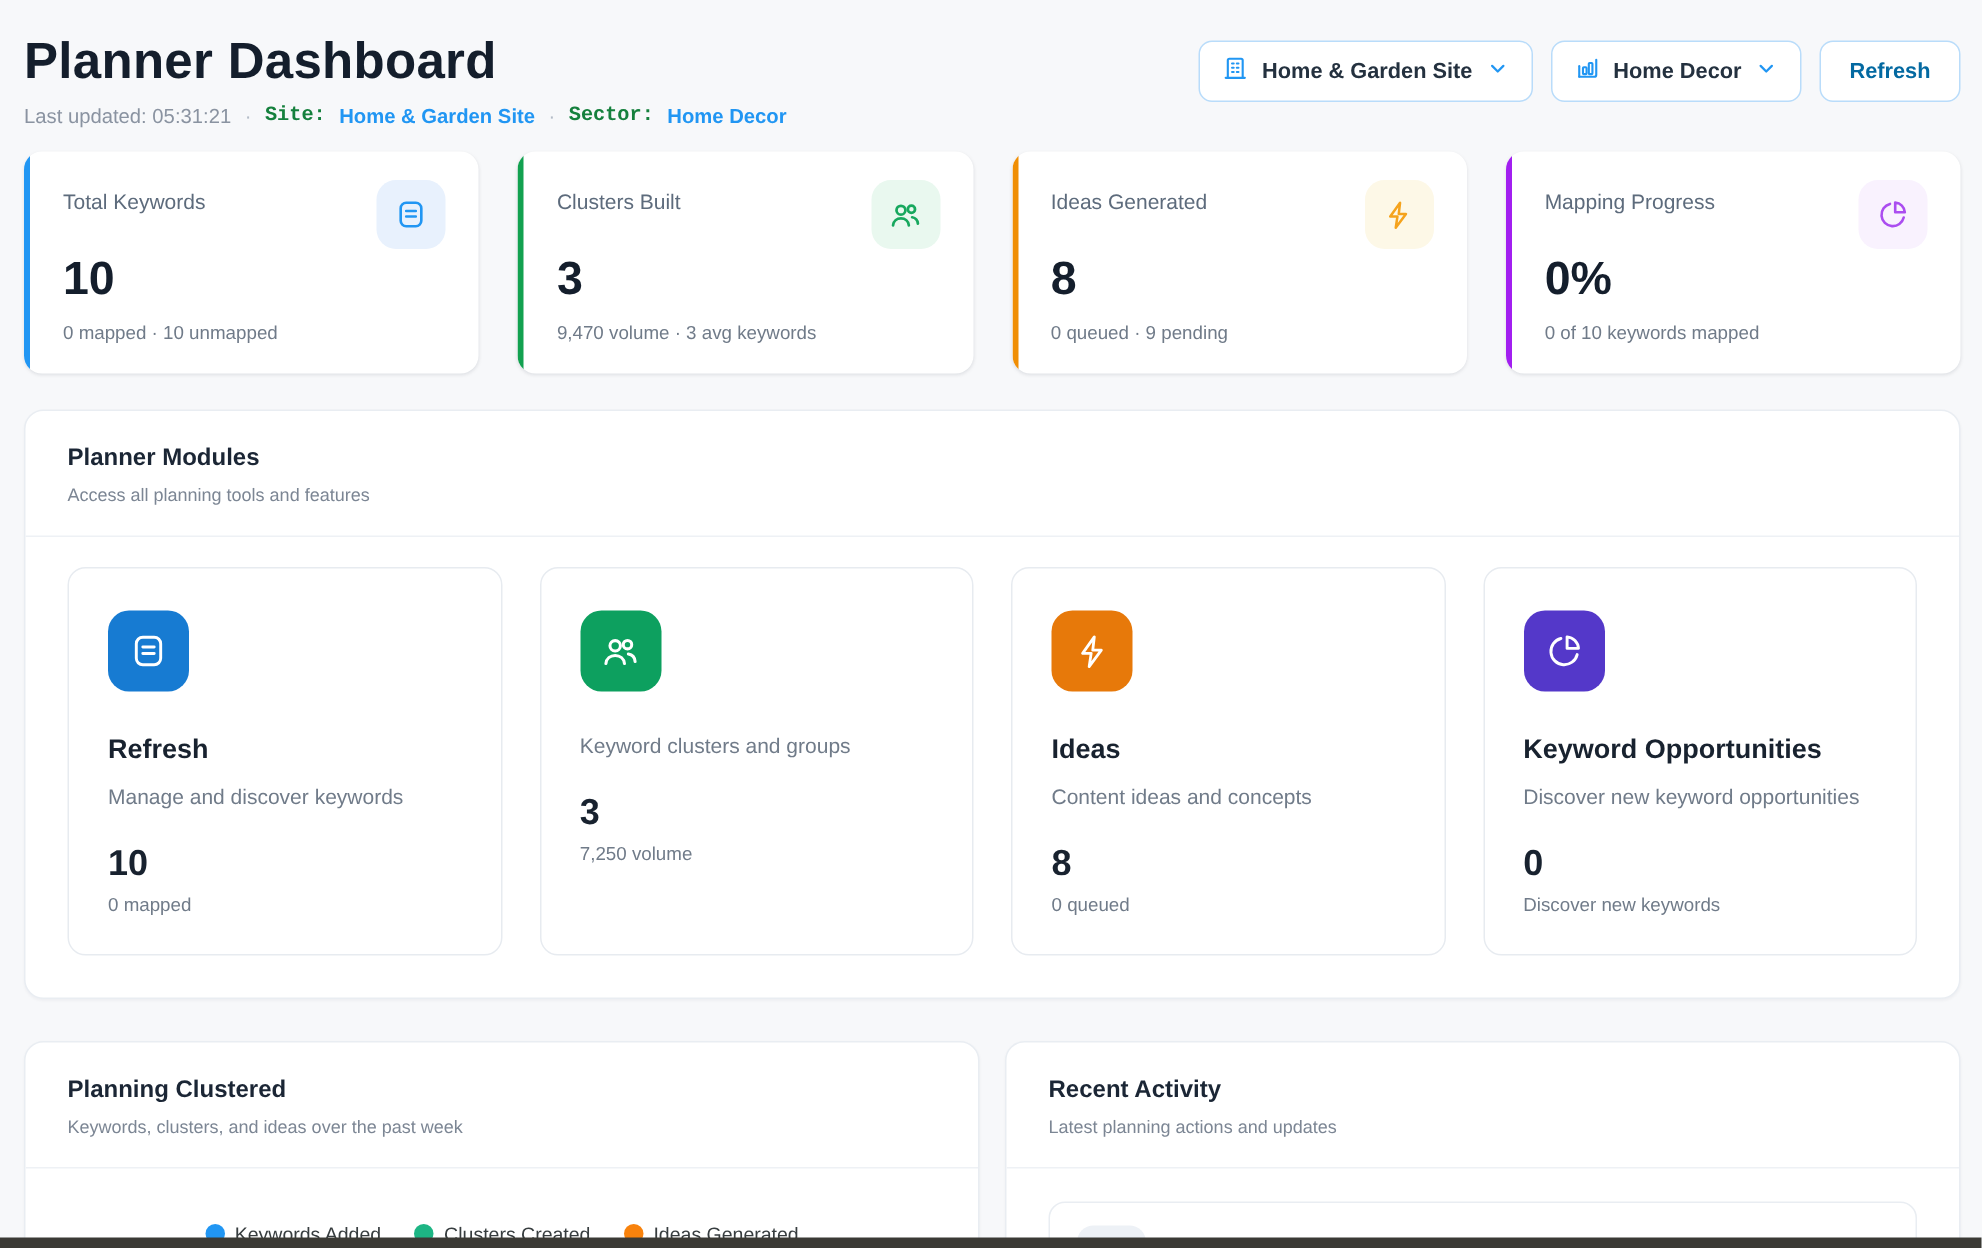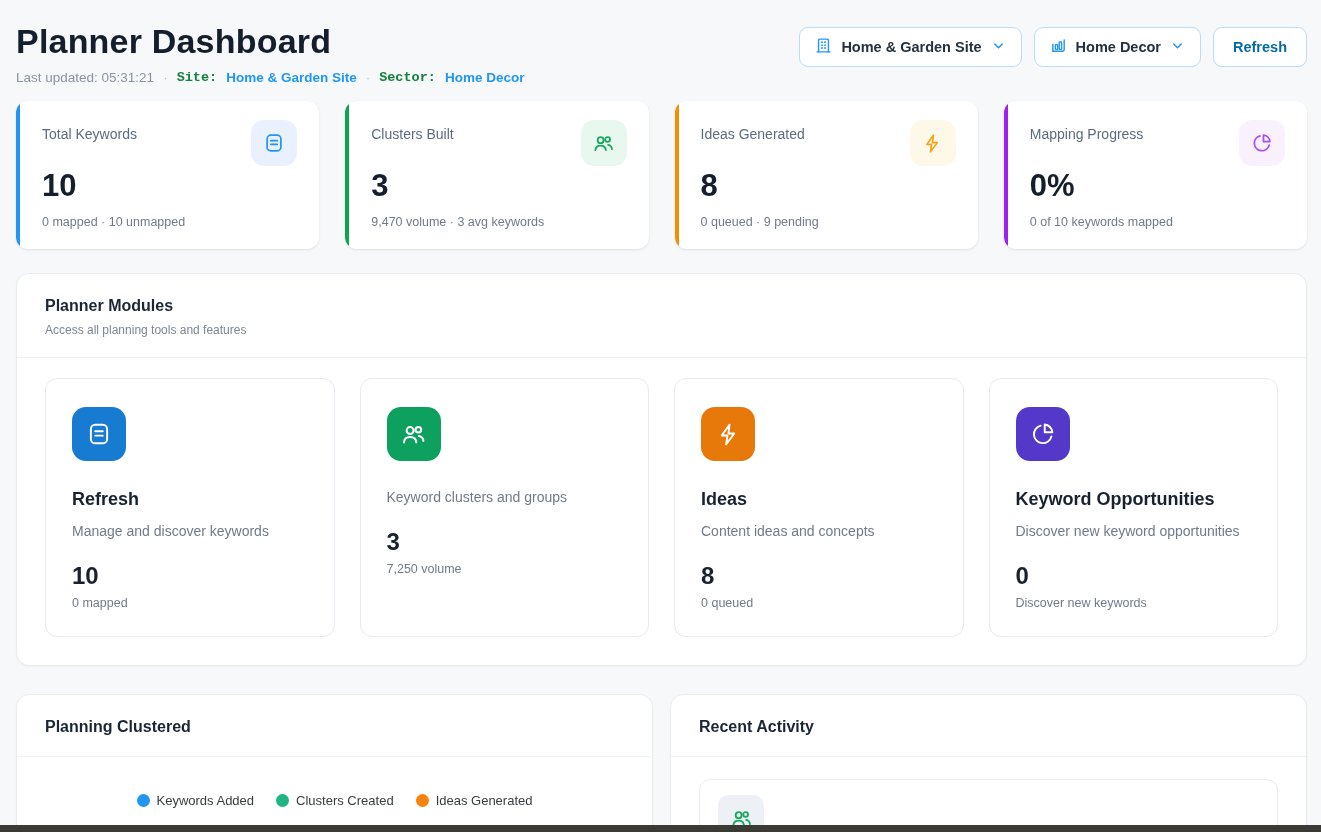--- a/index.html
+++ b/index.html
@@ -256,20 +256,21 @@
         <div class="module-sub">Discover new keywords</div>
       </div>
     </div>
   </div>
 
   <div class="bottom-row">
 
     <div class="panel bottom-panel">
       <div class="panel-head">
         <div class="panel-title">Planning Clustered</div>
+        <div class="panel-sub">Keywords, clusters, and ideas over the past week</div>
       </div>
       <div class="panel-divider"></div>
       <div class="chart-body">
         <div class="legend-row">
           <div class="legend-item">
             <span class="legend-dot" style="background:#2196f3"></span>
             <span>Keywords Added</span>
           </div>
           <div class="legend-item">
             <span class="legend-dot" style="background:#1db584"></span>
@@ -280,20 +281,21 @@
             <span>Ideas Generated</span>
           </div>
         </div>
 
       </div>
     </div>
 
     <div class="panel bottom-panel">
       <div class="panel-head">
         <div class="panel-title">Recent Activity</div>
+        <div class="panel-sub">Latest planning actions and updates</div>
       </div>
       <div class="panel-divider"></div>
       <div class="recent-body">
         <div class="activity-item">
           <div class="activity-icon">
             <svg width="23" height="23" viewBox="0 0 24 24" fill="none" stroke="#17a85e" stroke-width="1.9" stroke-linecap="round" stroke-linejoin="round">
                 <circle cx="9" cy="8.5" r="3.1"></circle>
                 <path d="M3.5 19c.3-3 2.6-4.8 5.5-4.8s5.2 1.8 5.5 4.8"></path>
                 <circle cx="16.3" cy="7.8" r="2.5"></circle>
                 <path d="M16.8 13.4c2.3.4 3.8 2 4 4.4"></path>

